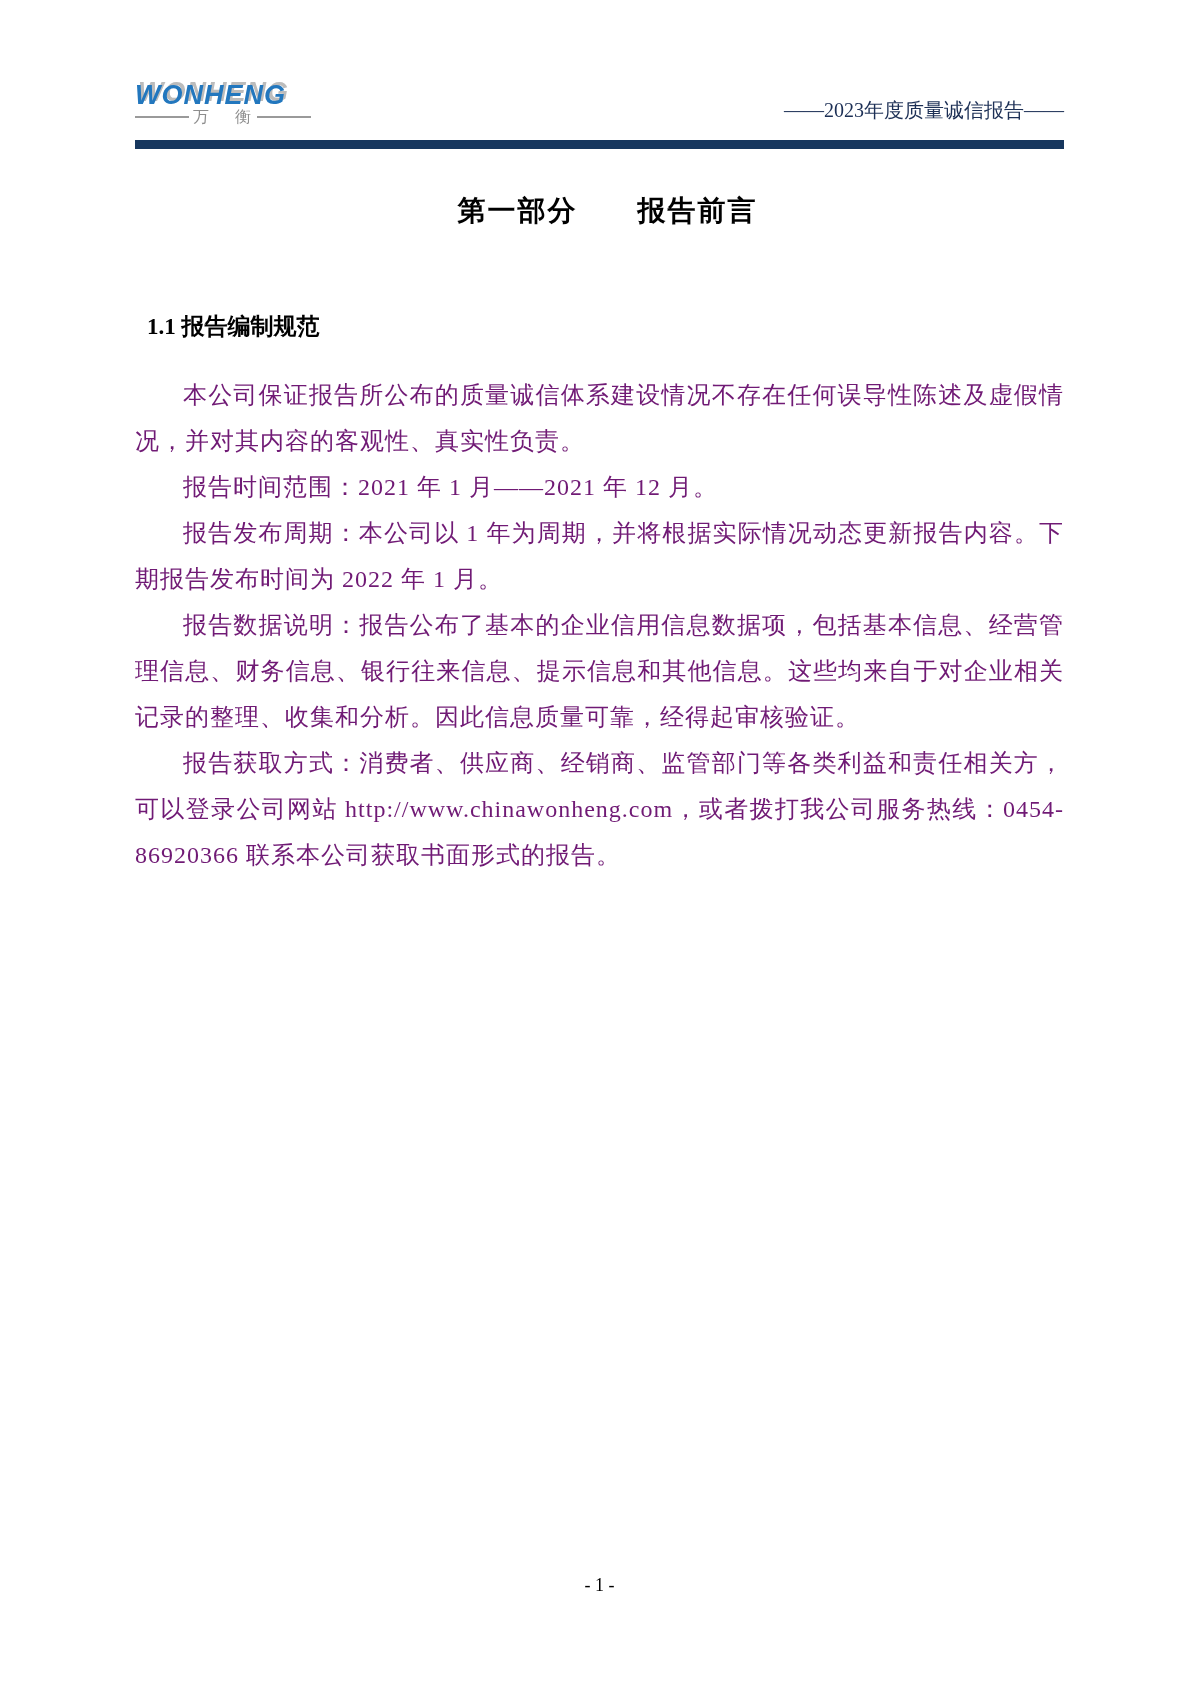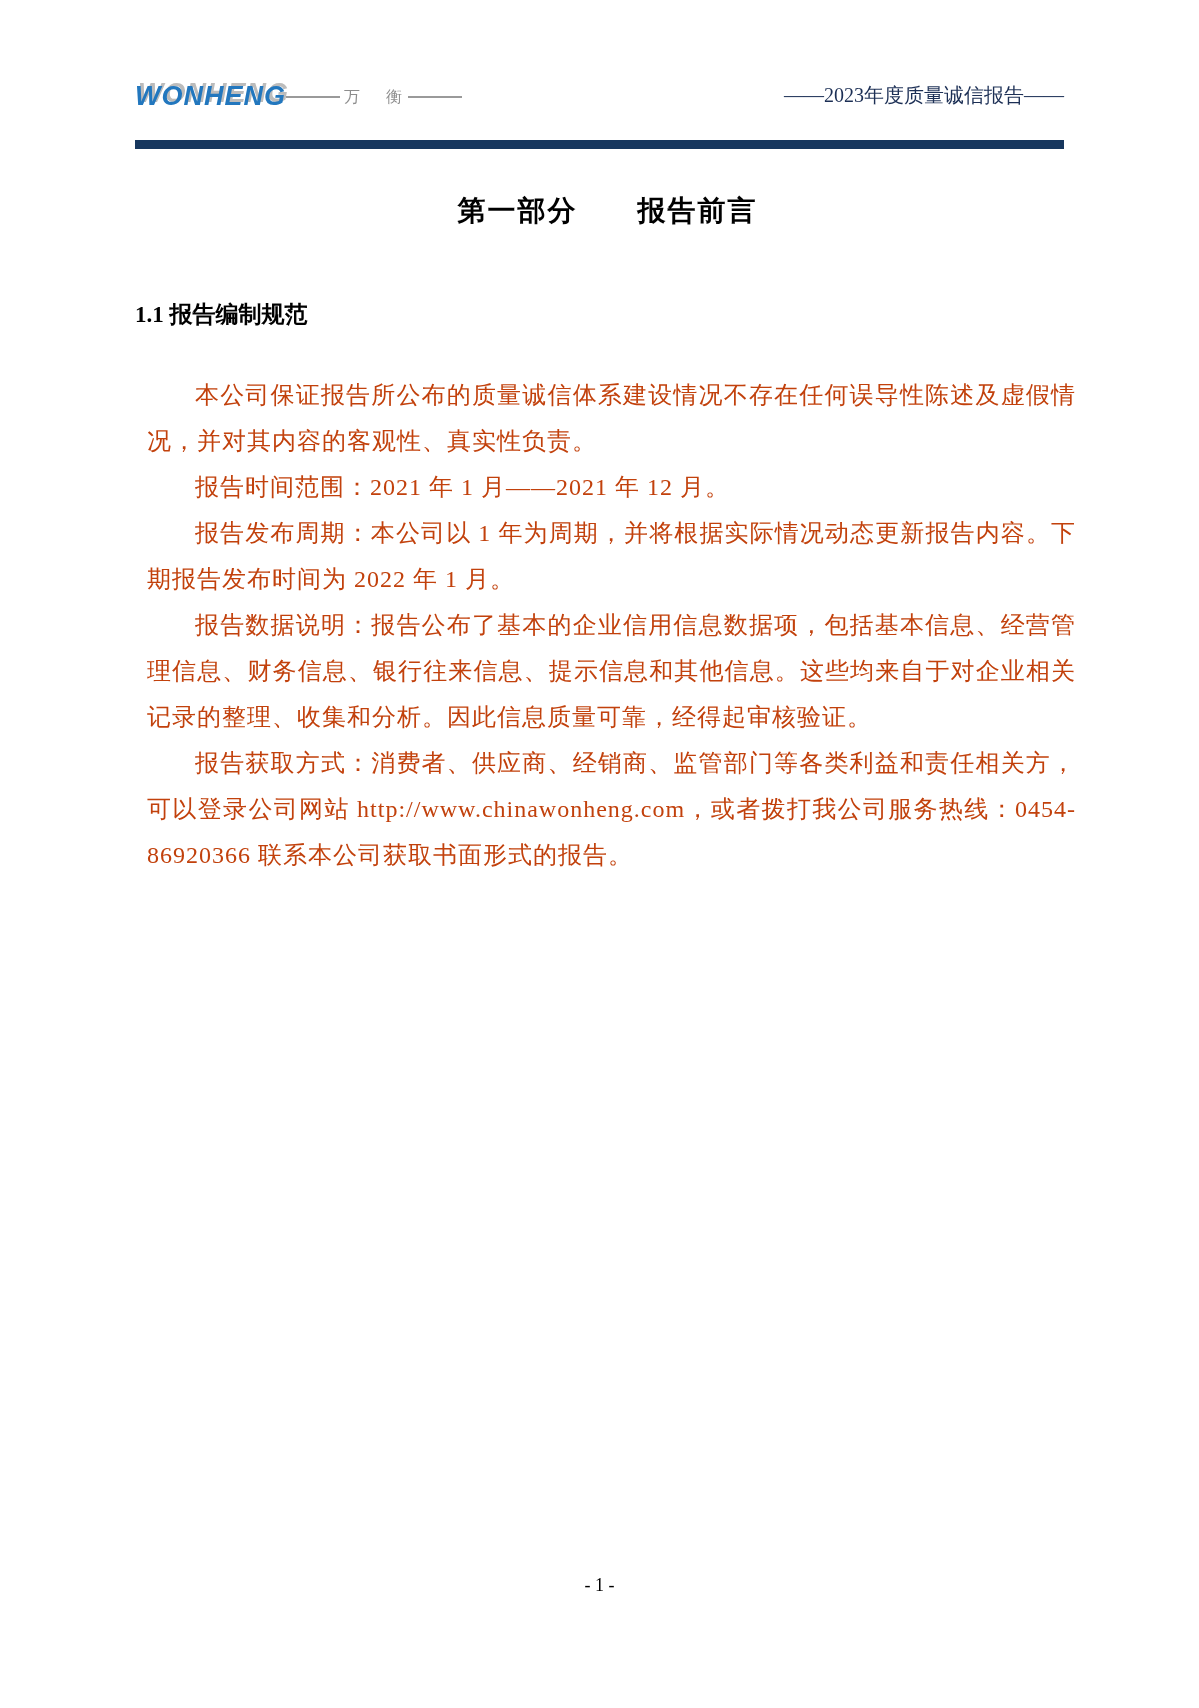--- a/index.html
+++ b/index.html
@@ -6,21 +6,21 @@
   .page {
     position:relative; width:1199px; height:1708px; background:#ffffff;
     font-family:"Liberation Serif","DejaVu Serif",serif; color:#000;
     overflow:hidden;
   }
   
   .page-header {
     position:absolute; left:135px; top:82px; width:929px;
     display:flex; justify-content:space-between; align-items:flex-end;
   }
-  .logo { display:flex; flex-direction:row; }
+  .logo { display:flex; flex-direction:column; }
   .logo-brand {
     font-family:"Liberation Sans","DejaVu Sans",sans-serif;
     font-style:italic; font-weight:bold; font-size:27px; line-height:1;
     color:#2277be; letter-spacing:1px;
     text-shadow:3px -3px 0 #bcbcbc;
   }
   .logo-sub { display:flex; align-items:center; width:176px; }
   .logo-line { flex:1; height:2px; background:#9a9a9a; }
   .logo-hanzi {
     color:#8d8d8d; font-size:16px; line-height:1;
@@ -34,28 +34,28 @@
     position:absolute; left:135px; top:140px; width:929px; height:9px;
     background:#17375e;
   }
   
   .doc-title {
     position:absolute; top:184px; left:135px; width:929px; margin:8px;
     text-align:center; font-size:28px; font-weight:bold; color:#000;
     letter-spacing:2px;
   }
   .sub-heading {
-    position:absolute; top:299px; left:135px; margin:0;
+    position:absolute; top:299px; left:135px; margin:12px;
     font-size:23px; font-weight:bold; color:#000;
   }
   
   .body-text {
-    position:absolute; top:372px; left:147px; width:929px;
+    position:absolute; top:372px; left:135px; width:929px;
     font-size:24px; line-height:46px; letter-spacing:1px;
-    text-align:justify; color:#c2410c;
+    text-align:justify; color:#701a75;
   }
   .body-text p { margin:0; text-indent:2em; }
   
   .page-footer {
     position:absolute; top:1575px; left:0; width:100%;
     text-align:center; font-size:18px; color:#000;
     font-family:"Liberation Serif","DejaVu Serif",serif;
   }
 </style>
 </head>

